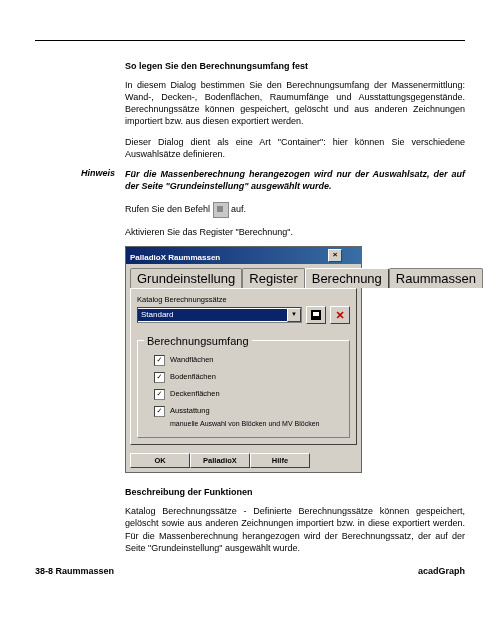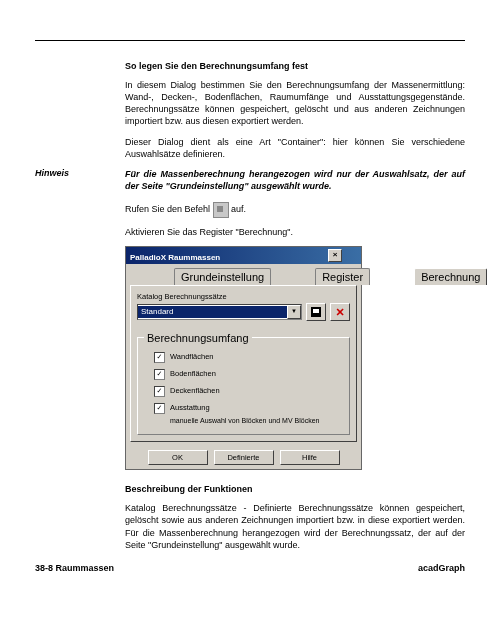--- a/index.html
+++ b/index.html
@@ -35,20 +35,21 @@
     line-height: 1.35;
     margin-bottom: 8px;
   }
   .hint-row {
     display: flex;
     margin-bottom: 10px;
     margin-left: 0;
   }
   .hint-label {
     width: 90px;
+    text-align: right;
     font-style: italic;
     font-weight: bold;
     padding-right: 10px;
     box-sizing: border-box;
   }
   .hint-text {
     flex: 1;
     font-style: italic;
     font-weight: bold;
     text-align: justify;
@@ -106,23 +107,22 @@
     margin: 4px 4px 0 4px;
     gap: 0;
   }
   .tab {
     padding: 2px 6px;
     background: #d4d0c8;
     border: 1px solid #808080;
     border-bottom: none;
     border-top-left-radius: 2px;
     border-top-right-radius: 2px;
-    font-size: 11px;
+    font-size: 13px;
     color: #000;
-    margin-left: 44px;
   }
   .tab.active {
     background: #d4d0c8;
     border-color: #fff #404040 #d4d0c8 #fff;
     position: relative;
     z-index: 2;
   }
   .tabsheet {
     margin: 0 4px 4px 4px;
     border: 1px solid #fff;
@@ -231,23 +231,23 @@
     color: #000;
   }
   .subnote {
     font-size: 7px;
     padding-left: 24px;
     margin-top: -3px;
     margin-bottom: 4px;
   }
   .buttons {
     display: flex;
-    justify-content: center;
-    gap: 6px;
+    gap: 0;
     padding: 4px;
+    font-weight: bold;
   }
   .btn {
     width: 58px;
     padding: 2px 0;
     background: #d4d0c8;
     border: 1px solid #fff;
     border-right-color: #404040;
     border-bottom-color: #404040;
     font-size: 7.5px;
     text-align: center;
@@ -325,21 +325,21 @@
           </div>
           <div class="check">
             <div class="checkbox">✓</div>
             <span>Ausstattung</span>
           </div>
           <div class="subnote">manuelle Auswahl von Blöcken und MV Blöcken</div>
         </div>
       </div>
       <div class="buttons">
         <div class="btn">OK</div>
-        <div class="btn">Definierte</div>
+        <div class="btn">PalladioX</div>
         <div class="btn">Hilfe</div>
       </div>
     </div>
 
     <div class="subhead">Beschreibung der Funktionen</div>
     <div class="para">Katalog Berechnungssätze - Definierte Berechnungssätze können gespeichert, gelöscht sowie aus anderen Zeichnungen importiert bzw. in diese exportiert werden. Für die Massenberechnung herangezogen wird der Berechnungssatz, der auf der Seite "Grundeinstellung" ausgewählt wurde.</div>
   </div>
 
   <div class="footer">
     <span>38-8  Raummassen</span>

